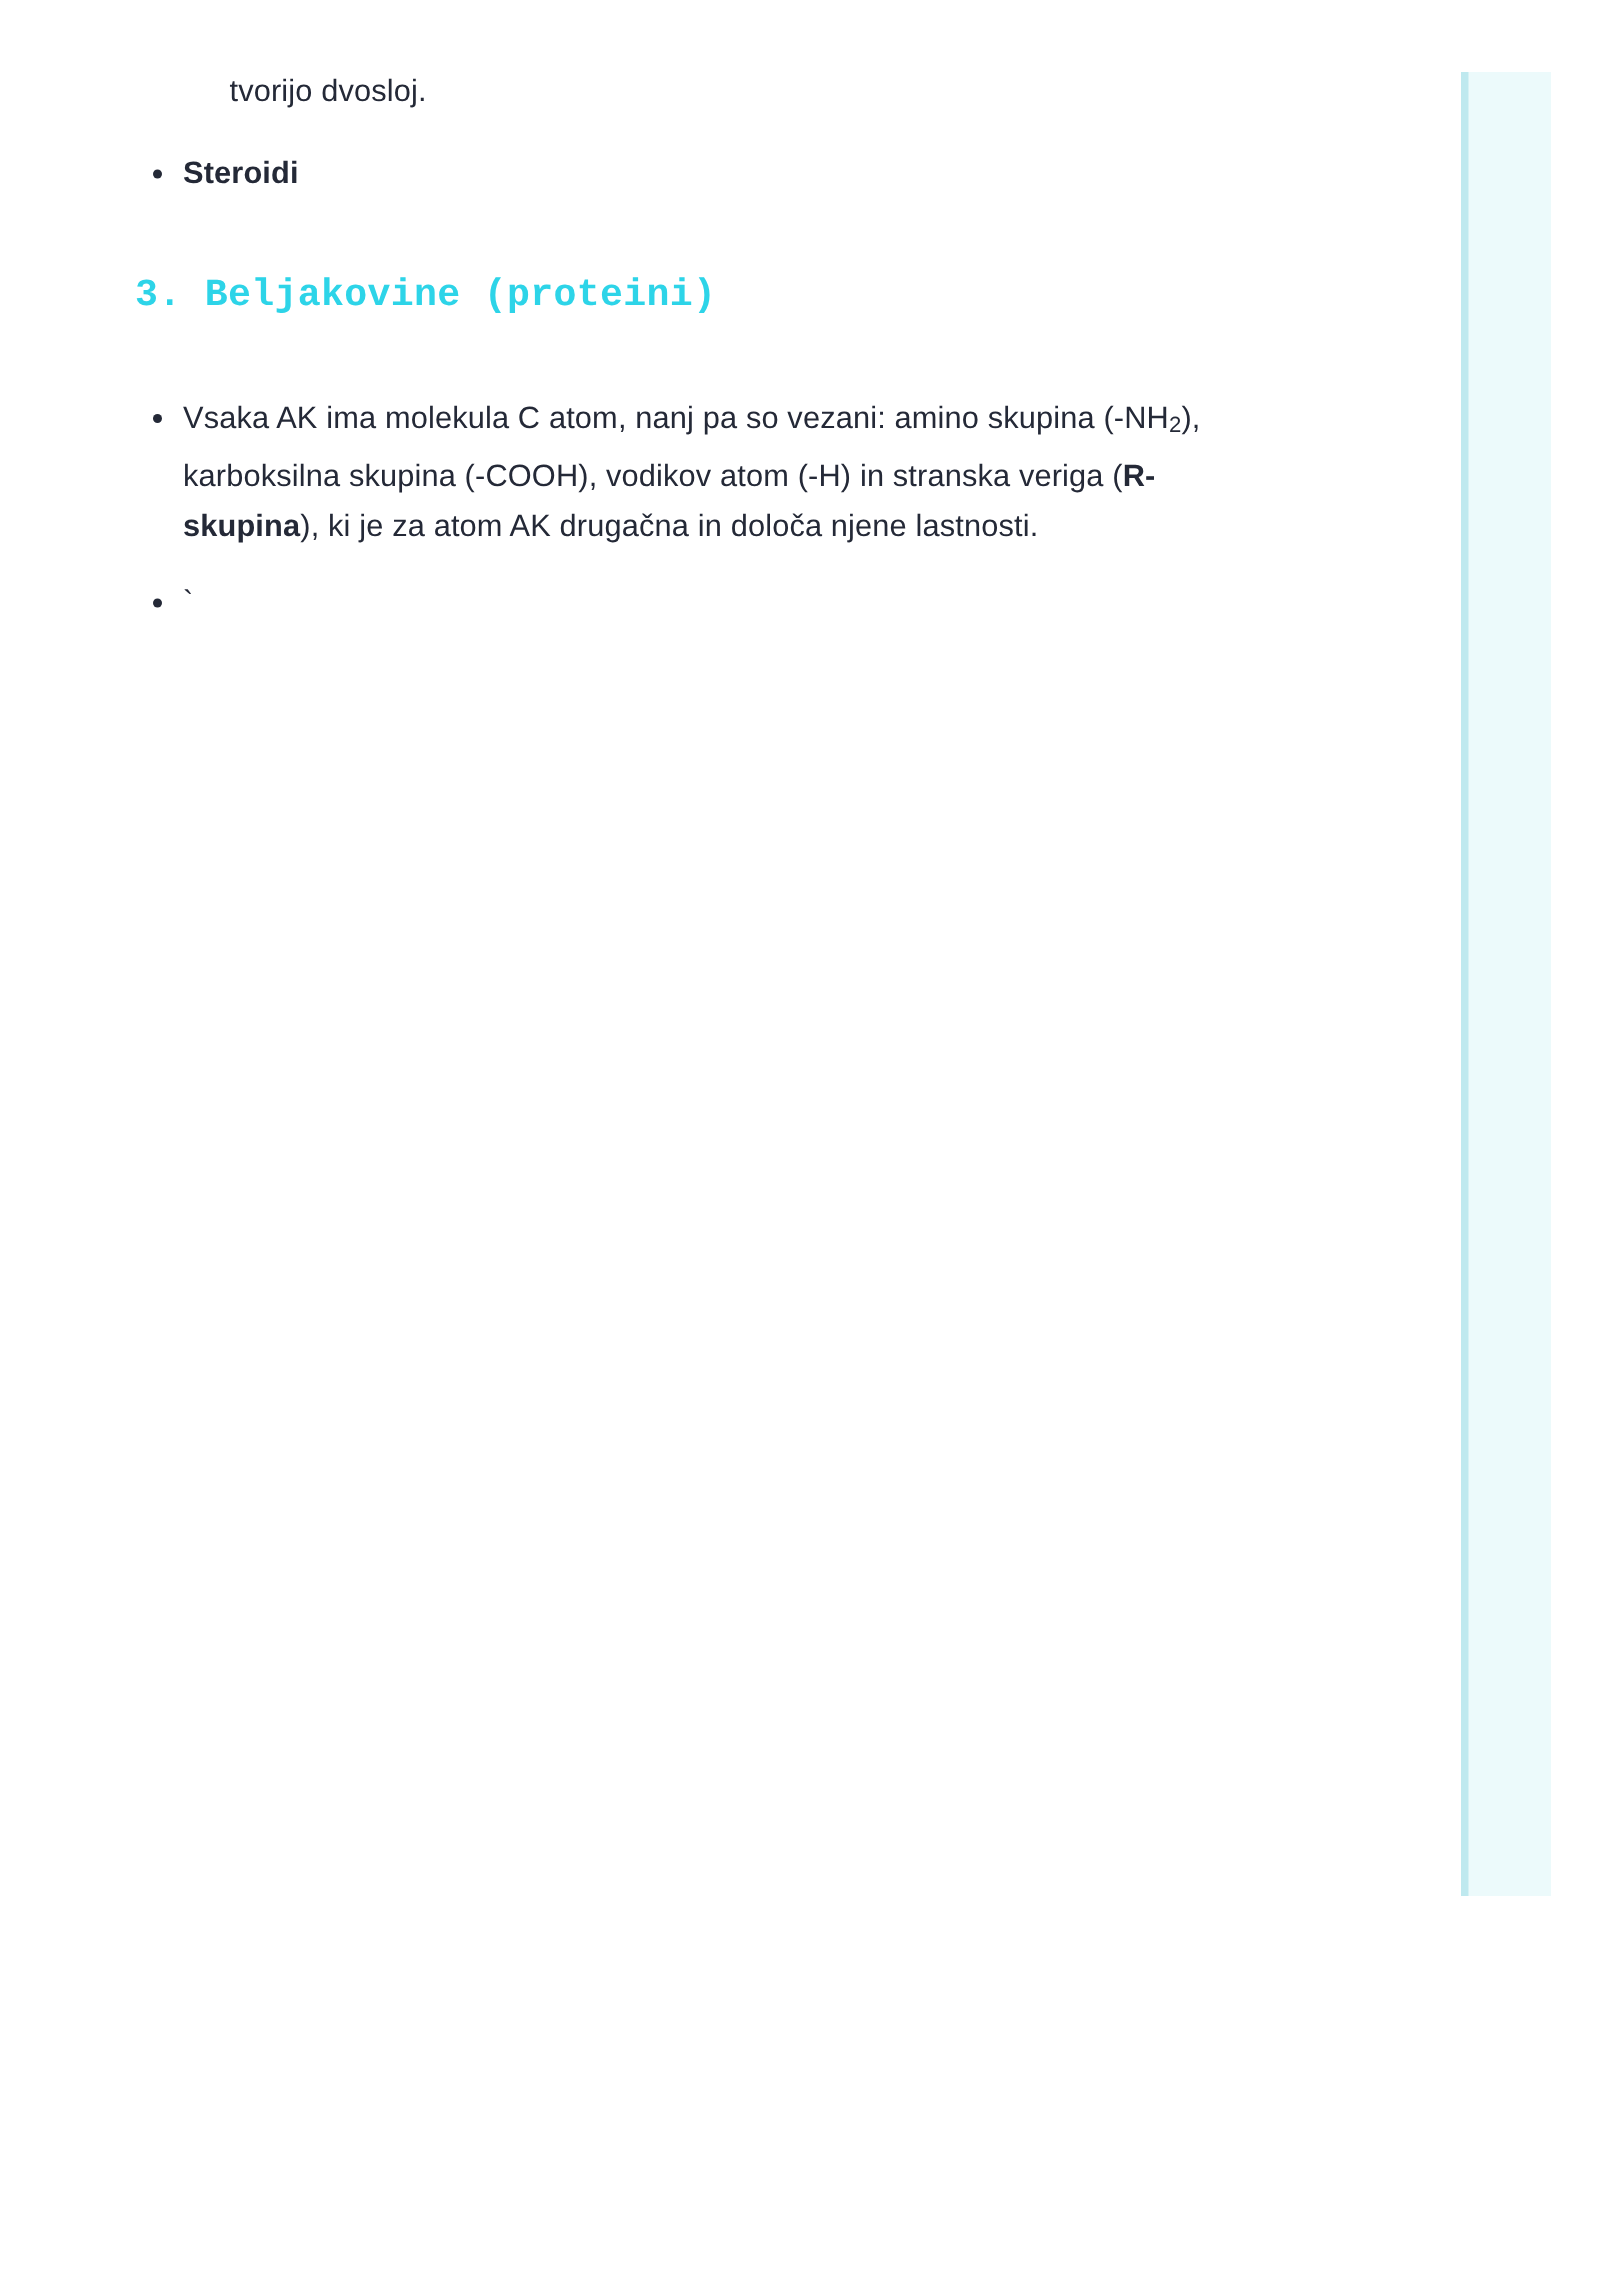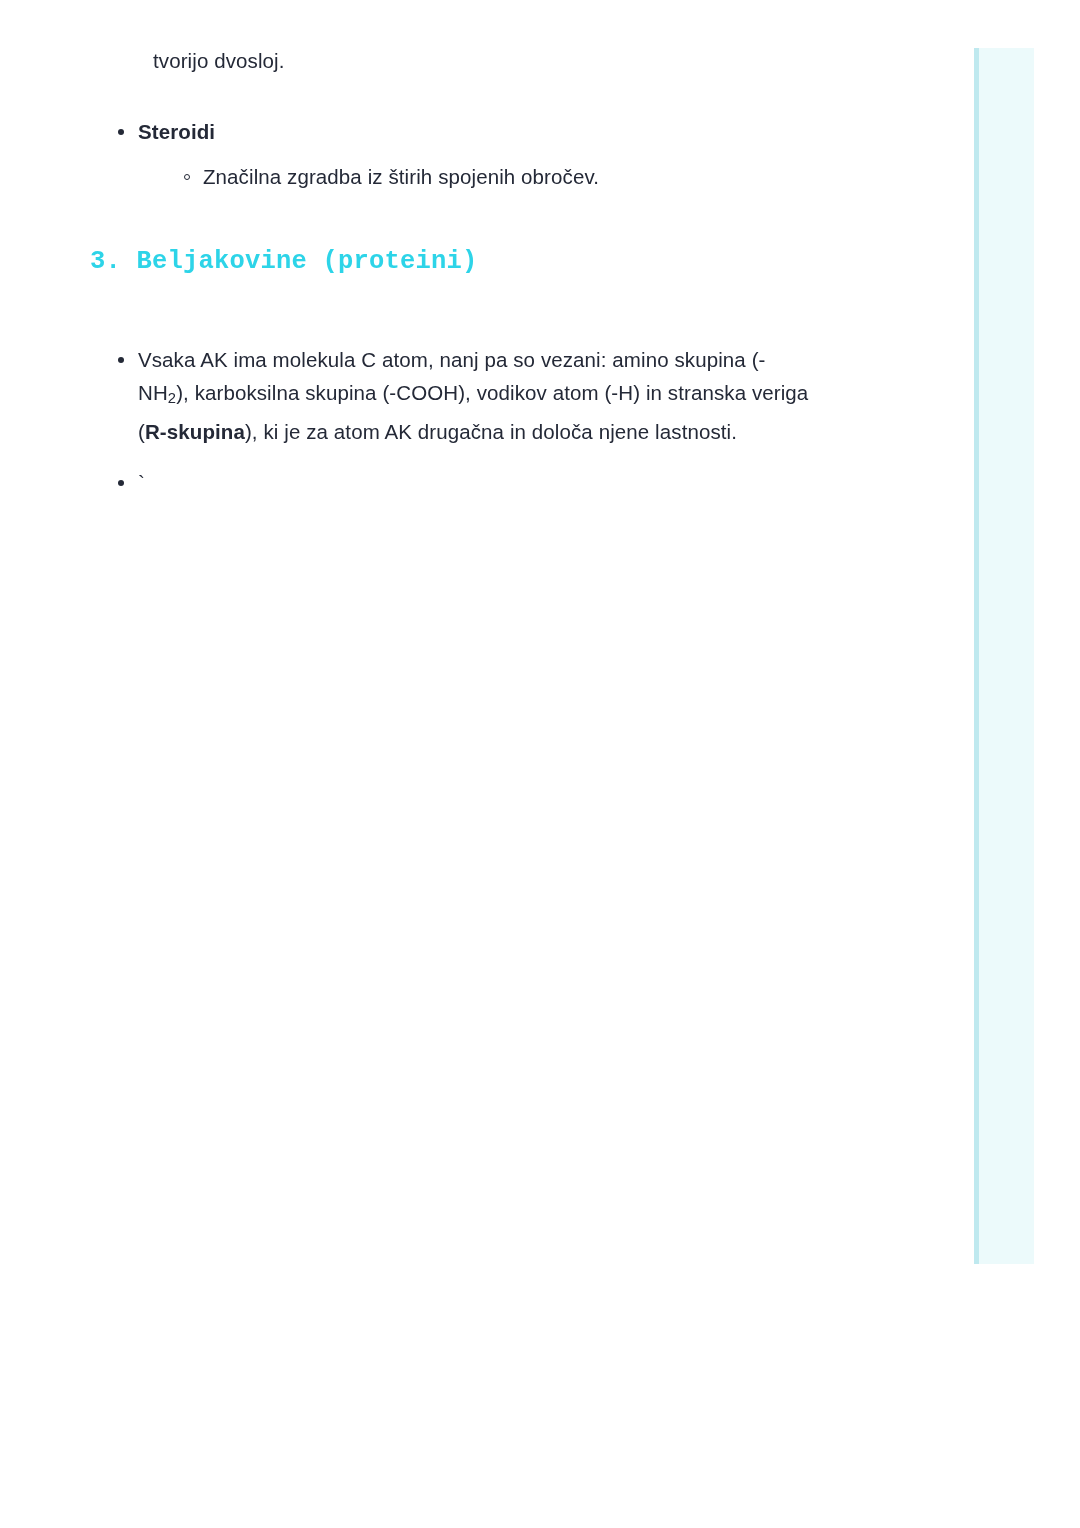--- a/index.html
+++ b/index.html
@@ -64,21 +64,21 @@
   }
 
   ul.lvl1 {
     list-style: none;
     margin: 0;
     padding: 0;
   }
   ul.lvl1 > li {
     position: relative;
     padding-left: 32px;
-    margin: 16px;
+    margin: 0;
   }
   ul.lvl1 > li::before {
     content: "";
     position: absolute;
     left: 12px;
     top: 14px;
     width: 6px;
     height: 6px;
     border-radius: 50%;
     background: #242937;
@@ -159,23 +159,20 @@
 
       <div class="spacer-sm"></div>
 
       <ul class="lvl1">
         <li>
           <span class="b">Steroidi</span>
 
           <div class="spacer-md"></div>
 
           <ul class="lvl2">
-            <li>
-              <span>Značilna zgradba iz štirih spojenih obročev.</span>
-            </li>
           </ul>
         </li>
       </ul>
 
       <div style="height:36px"></div>
 
       <h2 class="section-heading">3. Beljakovine (proteini)</h2>
 
       <div style="height:22px"></div>
 

